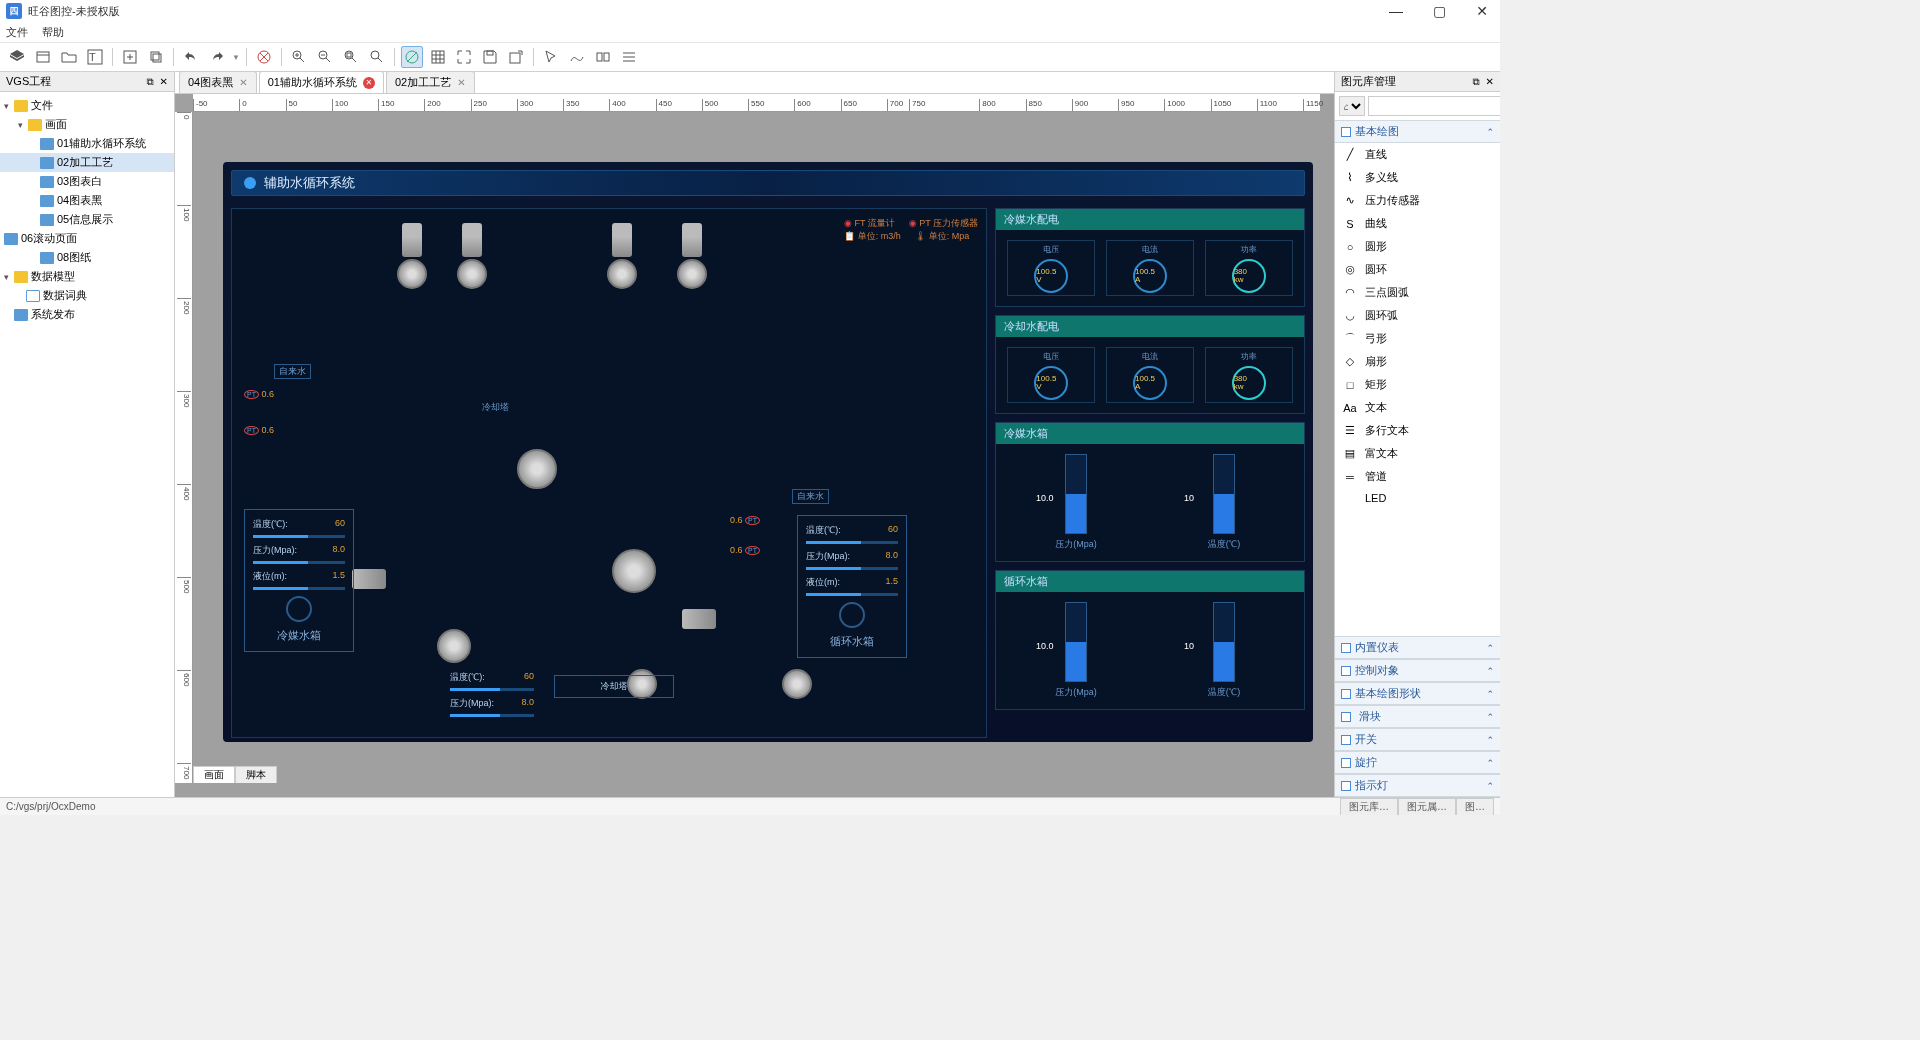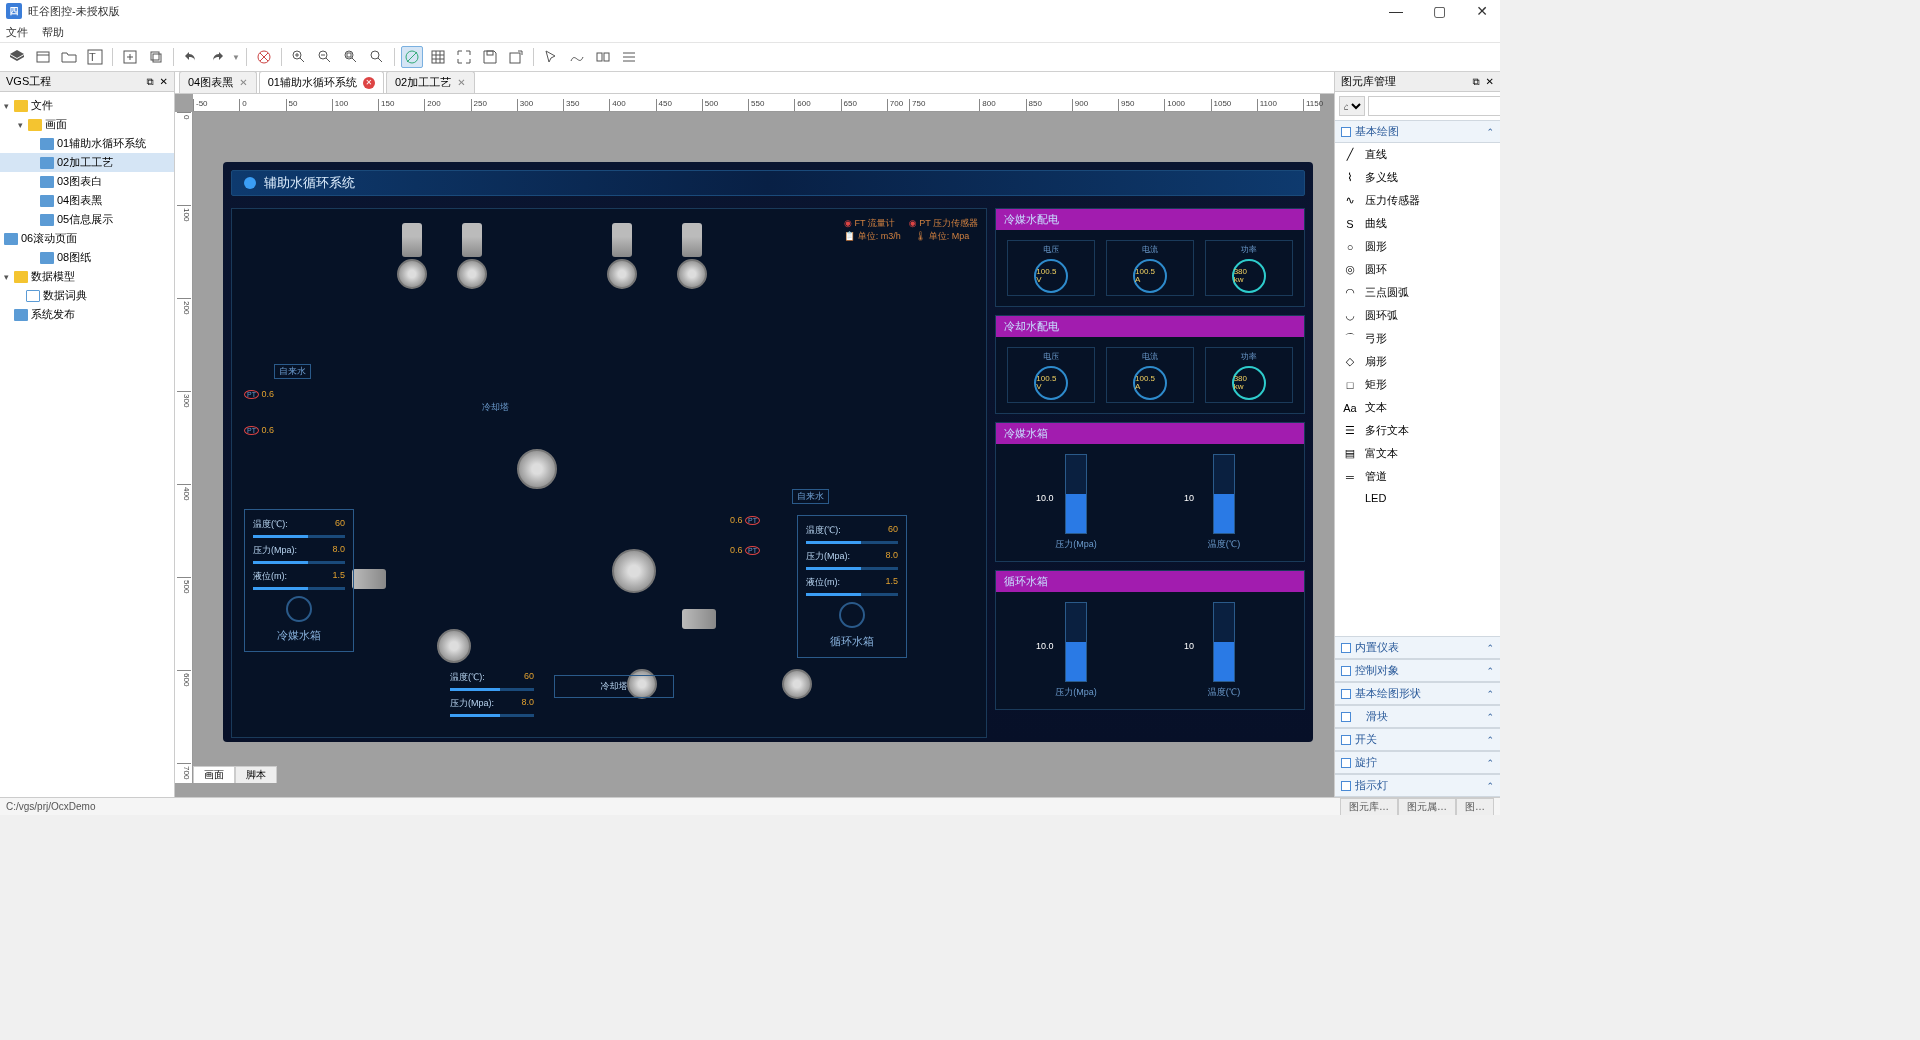--- a/index.html
+++ b/index.html
@@ -48,21 +48,21 @@
 .ruler-v .tick { position: absolute; left: 2px; border-top: 1px solid #888; width: 14px; writing-mode: vertical-rl; padding-top: 2px; }
 .canvas-area { position: absolute; top: 18px; left: 18px; right: 14px; bottom: 14px; overflow: auto; }
 
 .scada { position: absolute; top: 50px; left: 30px; width: 1090px; height: 580px; background: linear-gradient(180deg, #0a1530 0%, #071028 100%); border-radius: 4px; padding: 8px; color: #b8d4f0; font-size: 10px; }
 .scada-title { height: 26px; background: linear-gradient(90deg, #0e3a6e 0%, #082045 50%, #0e3a6e 100%); display: flex; align-items: center; padding: 0 12px; font-size: 13px; color: #e0f0ff; border: 1px solid #1a4a7a; border-radius: 2px; }
 .scada-title .dot { width: 12px; height: 12px; background: #3b9ef5; border-radius: 50%; margin-right: 8px; }
 .scada-body { display: flex; gap: 8px; margin-top: 12px; height: 530px; }
 .scada-main { flex: 1; border: 1px solid #1a3a5a; position: relative; background: #061226; }
 .scada-side { width: 310px; display: flex; flex-direction: column; gap: 8px; }
 .sbox { border: 1px solid #1a3a5a; background: #061226; padding: 6px; }
-.sbox-title { background: #a21caf; padding: 3px 8px; font-size: 11px; color: #c8e0ff; margin: -6px -6px 6px -6px; }
+.sbox-title { background: #0f766e; padding: 3px 8px; font-size: 11px; color: #c8e0ff; margin: -6px -6px 6px -6px; }
 .gauges { display: flex; justify-content: space-around; padding: 4px 0; }
 .gauge { width: 88px; height: 56px; border: 1px solid #1a3a5a; display: flex; flex-direction: column; align-items: center; justify-content: center; font-size: 9px; gap: 2px; }
 .gauge .ring { width: 34px; height: 34px; border-radius: 50%; border: 2px solid #2e8bcc; display: flex; align-items: flex-start; justify-content: center; font-size: 8px; color: #f0d060; flex-direction: column; line-height: 1; }
 .gauge .ring.teal { border-color: #2ecccc; }
 .gauge-label { color: #6b9acc; font-size: 8px; margin-bottom: 2px; }
 .levels { display: flex; justify-content: space-around; padding: 4px 0; }
 .level { width: 130px; display: flex; flex-direction: column; align-items: center; }
 .level-bar { width: 22px; height: 80px; background: linear-gradient(180deg, #0a2040 50%, #2a7ae5 50%); border: 1px solid #2a5a8a; position: relative; }
 .level-val { position: absolute; left: -30px; top: 38px; color: #fff; font-size: 9px; }
 .level-label { margin-top: 4px; font-size: 9px; color: #6b9acc; }
@@ -698,21 +698,21 @@
           <span style="font-size:9px">⌃</span>
         </div>
         <div class="rcat">
           <span style="display:flex;gap:4px;align-items:center">
             <span class="cicon"></span>
             <span>基本绘图形状</span>
           </span>
           <span style="font-size:9px">⌃</span>
         </div>
         <div class="rcat">
-          <span style="display:flex;gap:15px;align-items:center">
+          <span style="display:flex;gap:8px;align-items:center">
             <span class="cicon"></span>
             <span>滑块</span>
           </span>
           <span style="font-size:9px">⌃</span>
         </div>
         <div class="rcat">
           <span style="display:flex;gap:4px;align-items:center">
             <span class="cicon"></span>
             <span>开关</span>
           </span>

